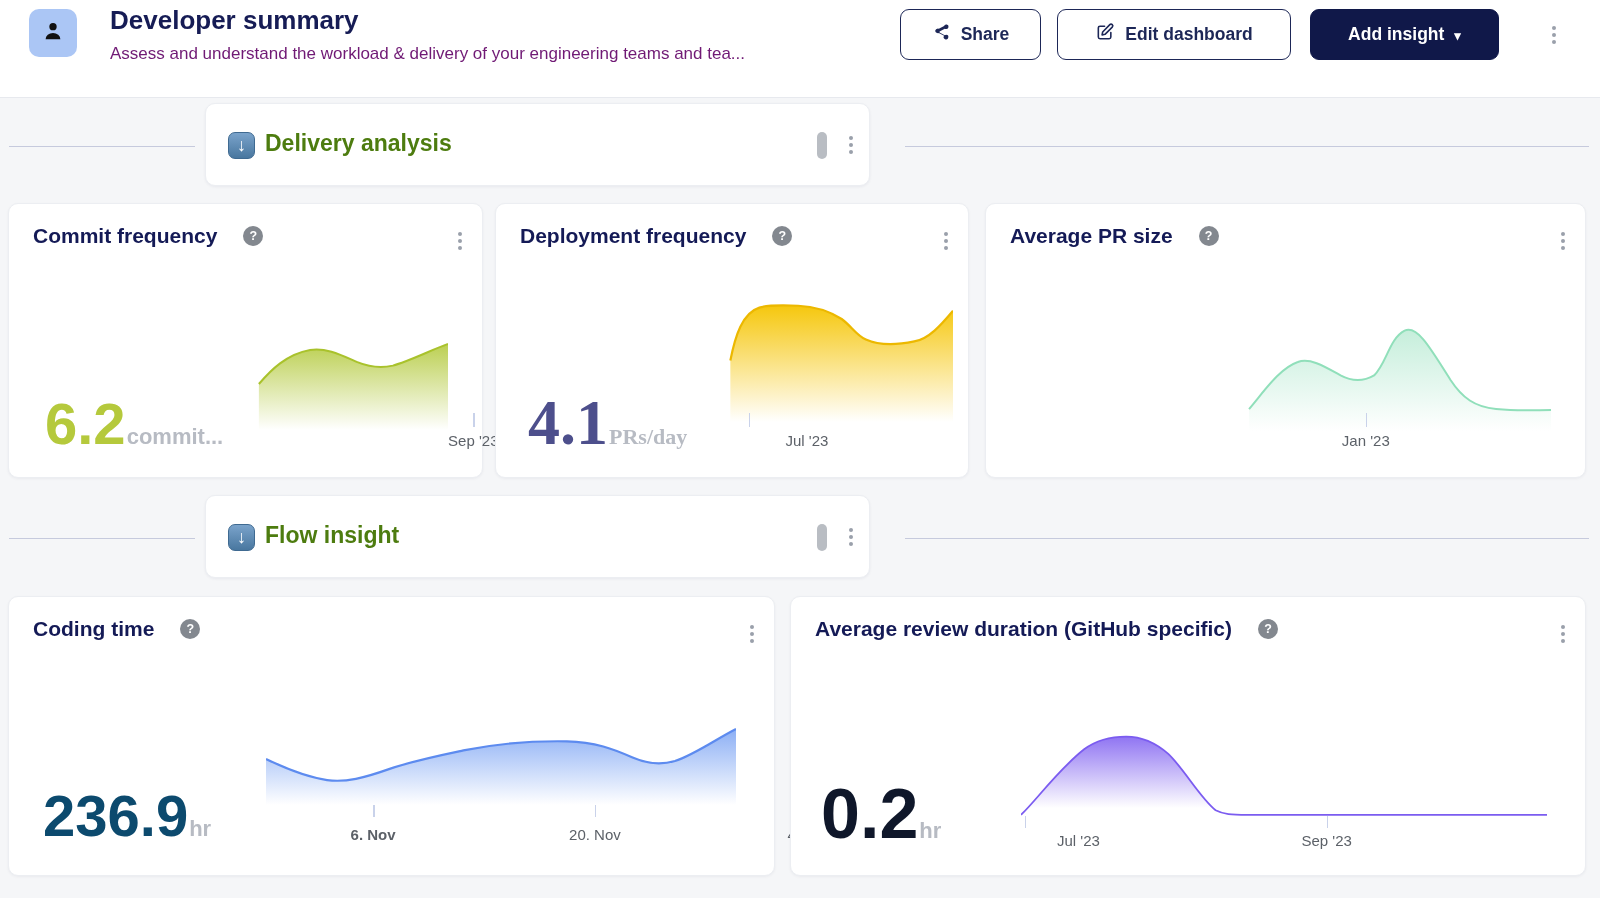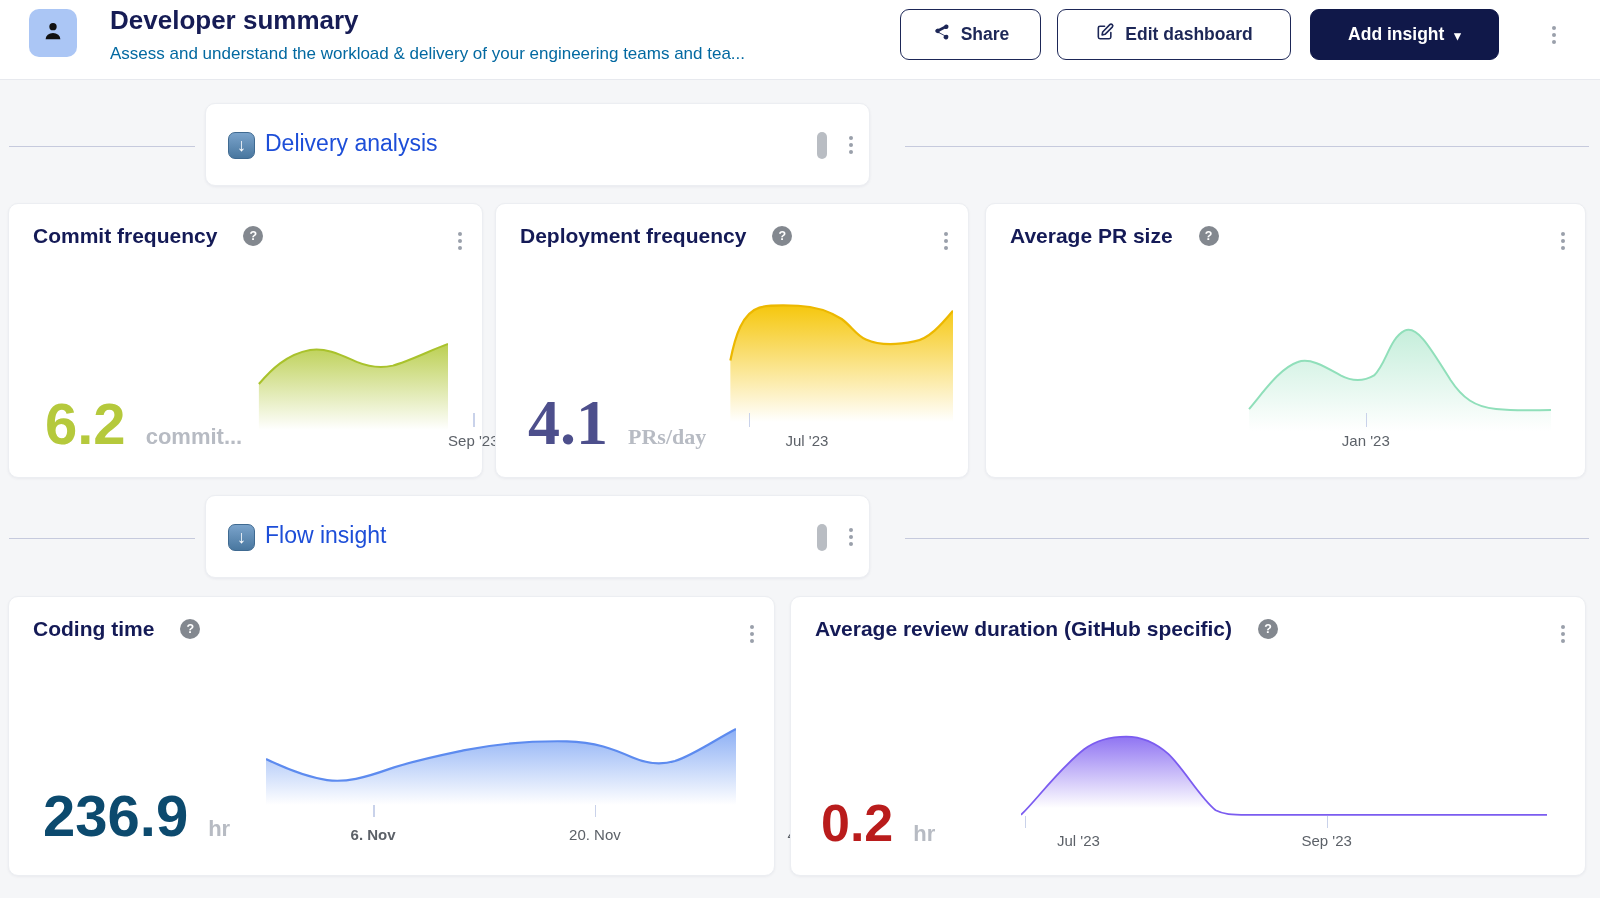--- a/index.html
+++ b/index.html
@@ -1,25 +1,25 @@
 <!DOCTYPE html>
 <html><head>
 <meta charset="utf-8">
 <style>
   * { margin:0; padding:0; box-sizing:border-box; }
   html,body { width:1600px; height:898px; overflow:hidden;
     font-family:"Liberation Sans", sans-serif; background:#f5f6f8; }
 
   
-  .header { position:absolute; left:0; top:0; width:1600px; height:80px;
+  .header { position:absolute; left:0; top:0; width:1600px; height:98px;
     background:#ffffff; border-bottom:1px solid #e7e9ee; z-index:5; }
   .avatar { position:absolute; left:29px; top:9px; width:48px; height:48px;
     border-radius:10px; background:#abc6f5; display:flex; align-items:center; justify-content:center; }
   .page-title { position:absolute; left:110px; top:5px; font-size:26px; font-weight:700; color:#161c55; }
-  .page-subtitle { position:absolute; left:110px; top:44px; font-size:17px; color:#0369a1; }
+  .page-subtitle { position:absolute; left:110px; top:44px; font-size:17px; color:#701a75; }
   .btn { position:absolute; top:9px; height:51px; border-radius:9px; border:1.5px solid #1d2757;
     background:#fff; color:#1d2757; font-size:17.5px; font-weight:600;
     display:flex; align-items:center; justify-content:center; gap:10px; cursor:pointer;
     font-family:"Liberation Sans", sans-serif; }
   .btn-share { left:900px; width:141px; }
   .btn-edit { left:1057px; width:234px; }
   .btn-primary { left:1310px; width:189px; background:#101849; border-color:#101849; color:#fff; }
   .caret { font-size:13px; margin-top:2px; }
 
   
@@ -29,37 +29,37 @@
   .kebab-header { position:absolute; left:1548px; top:22px; }
 
   
   .section-card { position:absolute; left:205px; width:665px; height:83px; background:#fff;
     border:1px solid #eceef2; border-radius:10px; box-shadow:0 1px 3px rgba(20,24,60,.06); z-index:2; }
   .section-a { top:103px; } .section-b { top:495px; }
   .emoji-box { position:absolute; left:22px; top:28px; width:27px; height:27px; border-radius:7px;
     background:linear-gradient(180deg,#7aa3cb,#49779f); border:1px solid #3f6a91;
     display:flex; align-items:center; justify-content:center;
     color:#fff; font-size:18px; font-weight:700; }
-  .section-title { position:absolute; left:59px; top:26px; font-size:23px; font-weight:400; color:#1d4ed8; }
+  .section-title { position:absolute; left:59px; top:26px; font-size:23px; font-weight:700; color:#4d7c0f; }
   .drag-pill { position:absolute; right:42px; top:28px; width:10px; height:27px; border-radius:5px;
     background:#b9bdc3; cursor:grab; }
   .section-kebab { position:absolute; right:12px; top:28px; }
 
   .divider { position:absolute; height:1px; background:#c6cadd; }
 
   
   .card { position:absolute; background:#fff; border:1px solid #eceef2; border-radius:10px;
     box-shadow:0 1px 3px rgba(20,24,60,.05); }
   .card-title-row { position:absolute; left:24px; top:20px; display:flex; align-items:center; gap:26px; }
   .card-title { font-size:21px; font-weight:700; color:#141a56; }
   .help { width:20px; height:20px; border-radius:50%; background:#83888f; color:#fff;
     font-size:12.5px; font-weight:700; display:flex; align-items:center; justify-content:center; cursor:pointer; }
   .card-kebab { position:absolute; right:16px; top:24px; }
 
-  .value-row { position:absolute; display:flex; align-items:baseline; gap:20px; line-height:1; }
+  .value-row { position:absolute; display:flex; align-items:baseline; gap:1px; line-height:1; }
   .value { font-weight:700; }
   .unit { font-size:22px; font-weight:700; color:#b7bbc3; }
 
   .chart-wrap { position:absolute; }
   .chart-wrap svg { width:100%; height:100%; display:block; }
   .tick-mark { position:absolute; width:1.5px; background:#c9d2ea; }
   .tick-label { position:absolute; font-size:15px; color:#5c6168; white-space:nowrap;
     transform:translateX(-50%); }
   .tick-label.align-left { transform:none;margin-left:32px; }
 
@@ -67,21 +67,21 @@
   .card-commit { left:8px; top:203px; width:475px; height:275px; }
   .card-deploy { left:495px; top:203px; width:474px; height:275px; }
   .card-prsize { left:985px; top:203px; width:601px; height:275px; }
   .card-coding { left:8px; top:596px; width:767px; height:280px; }
   .card-review { left:790px; top:596px; width:796px; height:280px; }
 
   .card-commit .value { font-size:58px; color:#b5c93c; }
   .card-deploy .value { font-size:64px; color:#4d4f8c; }
   .card-prsize .value { font-size:66px; color:#2f7f9c; }
   .card-coding .value { font-size:58px; color:#0c4a6e; }
-  .card-review .value { font-size:52px; color:#b91c1c; }
+  .card-review .value { font-size:70px; color:#0f172a; }
 </style>
 </head>
 <body>
 
 <div class="header">
   <div class="avatar">
     <span>
       <svg width="26" height="26" viewBox="0 0 24 24">
           <circle cx="12" cy="8" r="3.4" fill="#111"></circle>
           <path d="M5.2 19.5a6.8 5.6 0 0 1 13.6 0z" fill="#111"></path>

